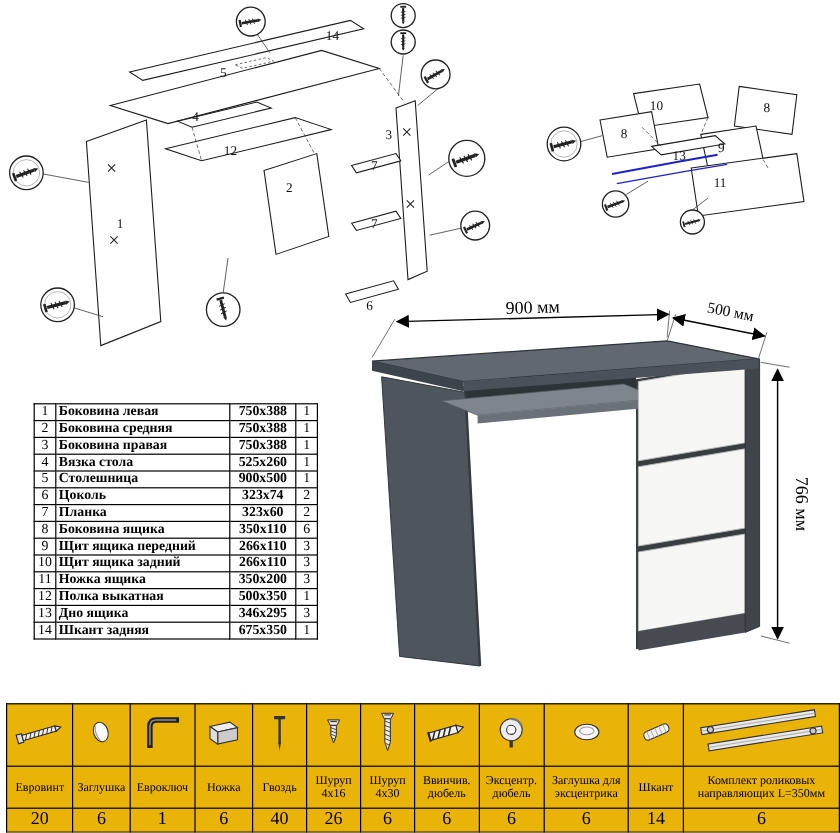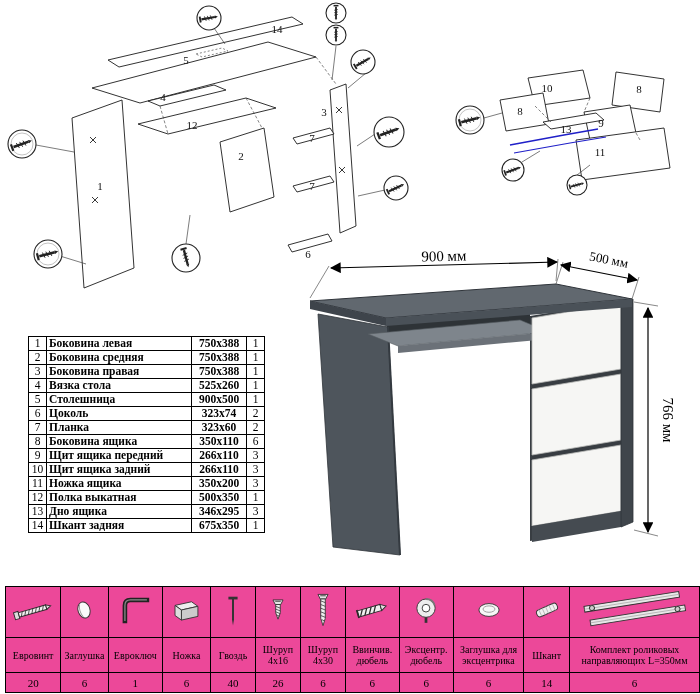--- a/index.html
+++ b/index.html
@@ -14,25 +14,25 @@
                   padding:0 2px;white-space:nowrap;}
   #parts-table td.c-num{width:13px;text-align:center;}
   #parts-table td.c-name{width:140px;text-align:left;font-weight:bold;}
   #parts-table td.c-size{width:50px;text-align:center;font-weight:bold;}
   #parts-table td.c-qty{width:13px;text-align:center;}
 
   .sheet-title{position:absolute;left:0;top:559px;width:660px;text-align:center;
                font-size:17.5px;}
 
   #hardware-table{position:absolute;left:5px;top:586px;border-collapse:collapse;
-                  table-layout:fixed;background:#ec4899;}
+                  table-layout:fixed;background:#eab308;}
   #hardware-table td{border:1px solid #000;text-align:center;vertical-align:middle;padding:0;}
   #hardware-table td.hw-icon-cell{height:50px;}
   #hardware-table td.hw-label-cell{height:32px;font-size:10px;line-height:11px;padding:1px 2px;}
-  #hardware-table td.hw-qty-cell{height:19px;font-size:11px;}
+  #hardware-table td.hw-qty-cell{height:19px;font-size:15px;}
   .hidden-defs{position:absolute;width:0;height:0;overflow:hidden;}
 </style>
 </head>
 <body>
 
 <div class="page">
 
   <svg class="hidden-defs" aria-hidden="true">
     <defs>
       <g id="glyph-screw">

